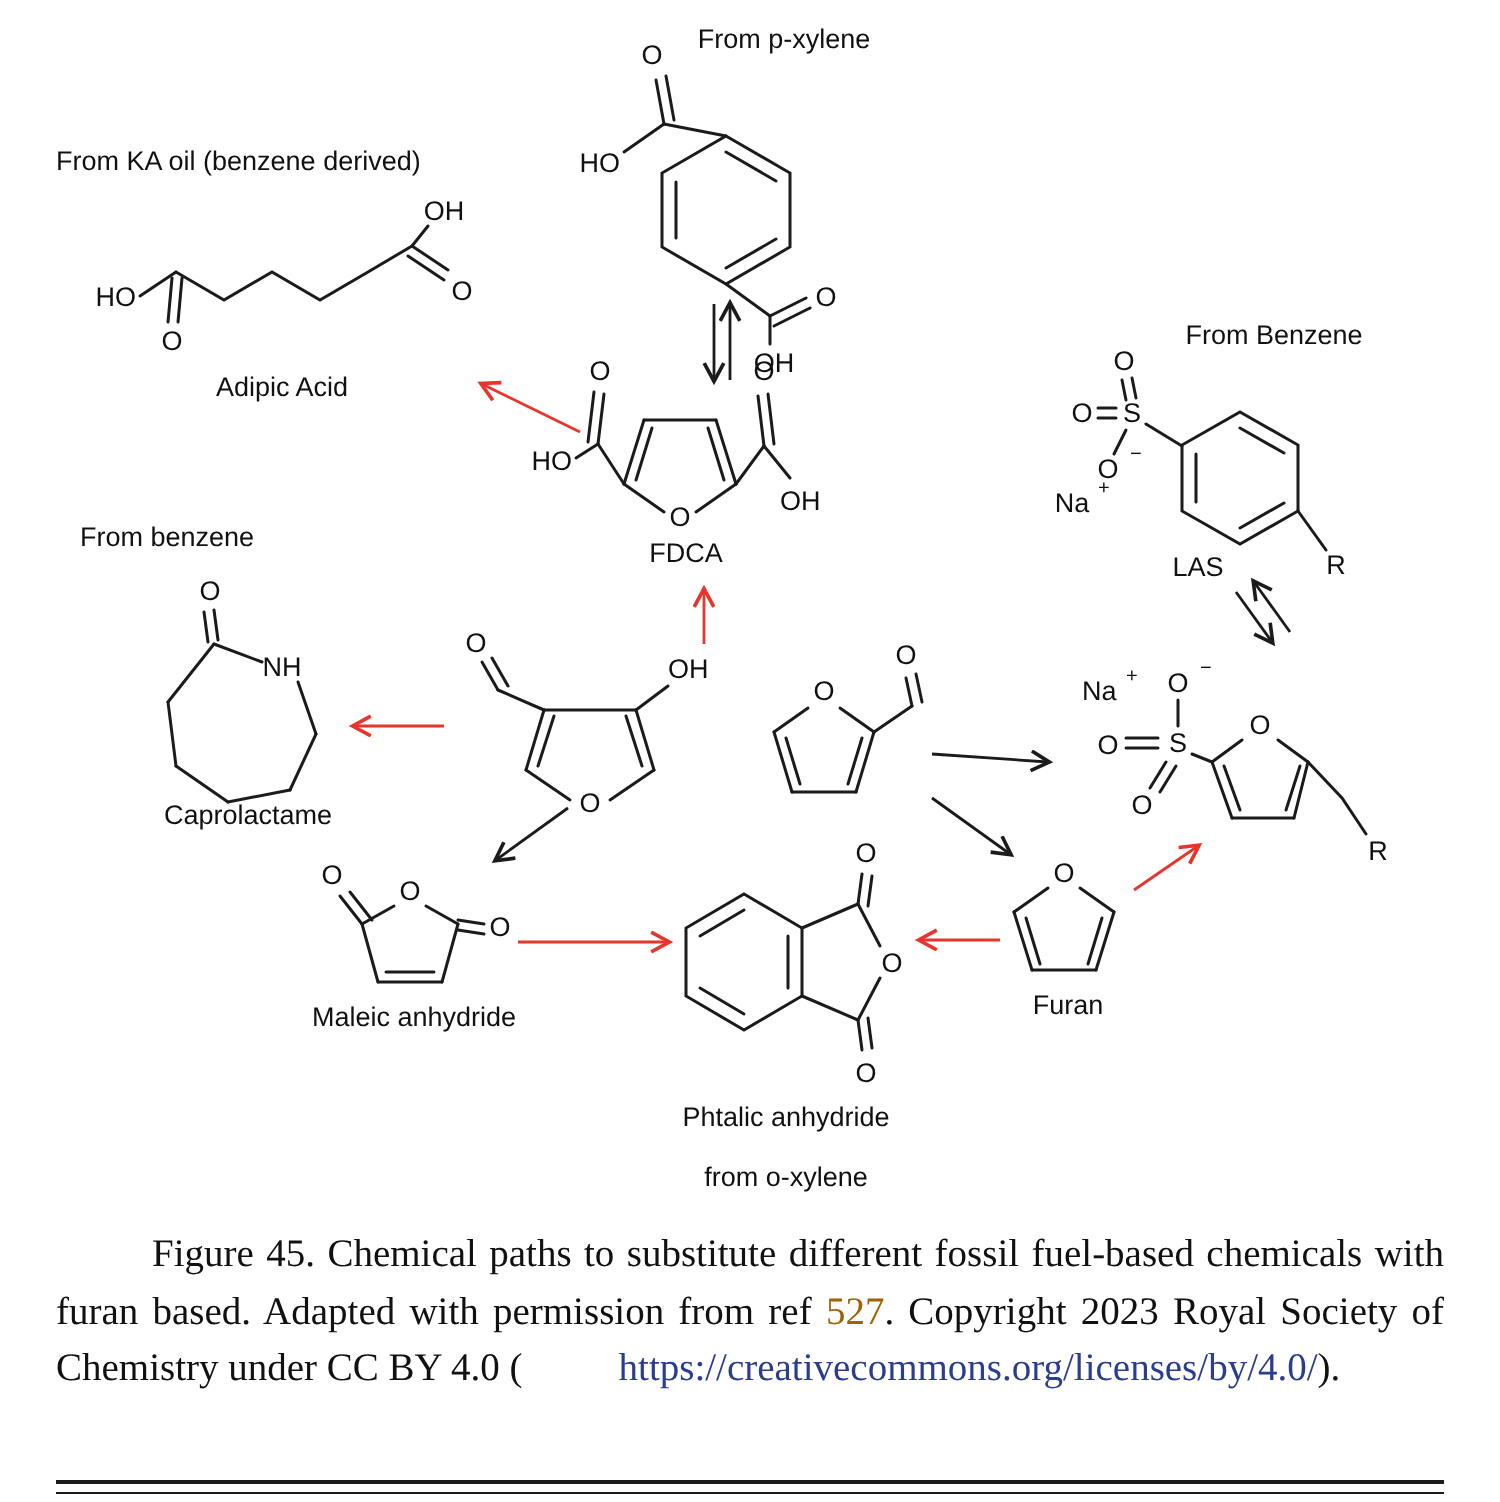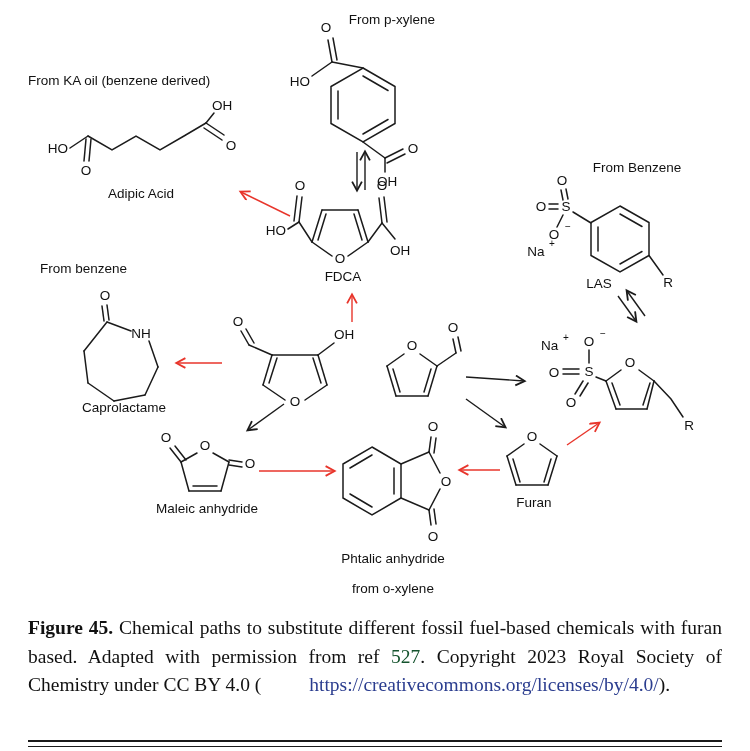--- a/index.html
+++ b/index.html
@@ -7,22 +7,22 @@
           font-family:"Liberation Sans", sans-serif;padding-left:32px; }
   svg { position:absolute; left:0; top:0; }
   svg text { fill:#111111; stroke:none; font-family:"Liberation Sans", sans-serif; font-size:13.5px; }
   svg text.sup { font-size:10px; }
   .bonds path, .bonds line { stroke:#1b1b1b; stroke-width:1.5; fill:none; stroke-linecap:round; }
   .arrow-red  { stroke:#e8352b; stroke-width:1.4; fill:none; }
   .arrow-black{ stroke:#1b1b1b; stroke-width:1.4; fill:none; }
   .caption { position:absolute; left:28px; top:614px; width:694px;
              font-family:"Liberation Serif", serif; font-size:19.5px; line-height:28.5px;
              text-align:justify; color:#111111; }
-  .cap-label { font-weight:bold; }
-  .cap-ref { color:#14532d; }
+  .cap-label { font-weight:normal;margin-left:48px; }
+  .cap-ref { color:#a16207; }
   .cap-url { color:#2b3d8f;margin-left:48px; }
   .rule { position:absolute; left:28px; top:740px; width:694px; height:4px;
           border-top:2.5px solid #1b1b1b; border-bottom:1.2px solid #1b1b1b; }
 </style>
 </head>
 <body>
 
 <div class="page">
 
 <svg width="750" height="610" viewBox="0 0 750 610">

